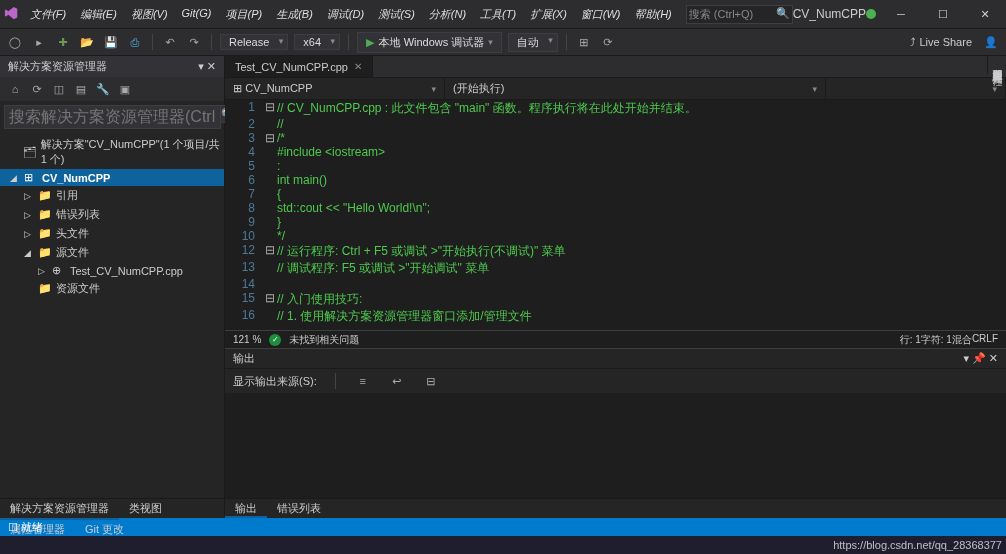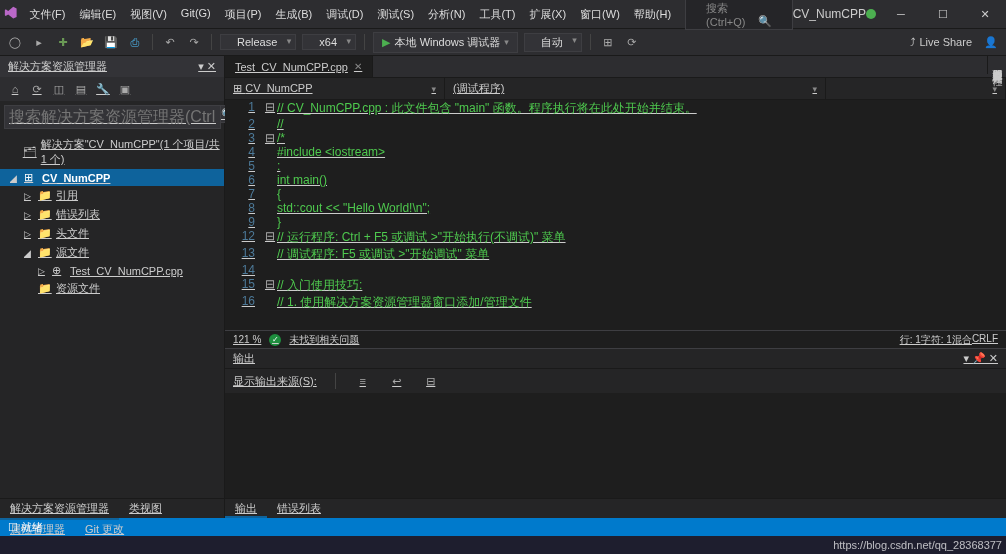--- a/index.html
+++ b/index.html
@@ -1,36 +1,36 @@
 <!DOCTYPE html>
 <html><head>
 <meta charset="utf-8">
 <style>
 * { margin:0; padding:0; box-sizing:border-box; font-family:"Microsoft YaHei","Segoe UI",sans-serif; }
 body { background:#1e1e2e; color:#ccc; font-size:11px; width:1006px; height:554px; overflow:hidden; position:relative; }
 .titlebar { height:28px; background:#2d2d30; display:flex; align-items:center; padding:0 4px; color:#ccc; }
 .titlebar .vs-icon { width:16px; height:16px; margin-right:6px; }
-.menu { display:flex; gap:2px; flex:0 0 auto; }
+.menu { display:flex; gap:2px; flex:0 0 auto;font-style:italic; }
 .menu-item { padding:2px 6px; cursor:pointer; color:#ddd; }
-.title-search { margin-left:8px; background:#252528; border:1px solid #3e3e42; padding:1px 20px; width:120px; color:#888; font-size:11px; display:flex; align-items:flex-end; justify-content:space-between; }
+.title-search { margin-left:8px; background:#252528; border:1px solid #3e3e42; padding:1px 2px; width:120px; color:#888; font-size:11px; display:flex; align-items:flex-start; justify-content:space-between; }
 .title-center { flex:1; text-align:center; color:#ccc; font-size:12px; }
 .win-controls { display:flex; gap:8px; align-items:center; }
 .win-btn { width:34px; height:24px; display:flex; align-items:center; justify-content:center; color:#ccc; }
 .green-dot { width:10px; height:10px; border-radius:50%; background:#4caf50; }
 
 .toolbar { height:28px; background:#2d2d30; display:flex; align-items:center; padding:0 6px; gap:6px; border-top:1px solid #1a1a1a; border-bottom:1px solid #1a1a1a; }
 .tb-icon { width:18px; height:18px; display:flex; align-items:center; justify-content:center; color:#aaa; font-size:11px; }
 .tb-sep { width:1px; height:16px; background:#444; margin:0 2px; }
-.combo { background:#333337; border:1px solid #3e3e42; padding:1px 18px 1px 16px; color:#ddd; font-size:11px; position:relative; }
+.combo { background:#333337; border:1px solid #3e3e42; padding:1px 18px 1px 8px; color:#ddd; font-size:11px; position:relative; }
 .combo::after { content:"▾"; position:absolute; right:4px; top:1px; color:#888; font-size:9px; }
 .play-btn { display:flex; align-items:center; gap:4px; background:#333337; border:1px solid #3e3e42; padding:2px 8px; color:#ddd; }
 .play-tri { color:#4caf50; }
 .right-tools { margin-left:auto; display:flex; align-items:center; gap:10px; }
 
-.main { display:flex; height:calc(100% - 28px - 28px - 18px - 18px);text-decoration:underline; }
+.main { display:flex; height:calc(100% - 28px - 28px - 18px - 18px); }
 .sidebar { width:225px; background:#252526; border-right:1px solid #1a1a1a; display:flex; flex-direction:column; }
 .panel-header { background:#333337; padding:3px 8px; color:#ccc; display:flex; justify-content:space-between; align-items:center; }
 .panel-toolbar { background:#2d2d30; padding:3px 6px; display:flex; gap:4px; }
 .search-row { padding:4px; display:flex; }
 .search-input { flex:1; background:#333337; border:1px solid #3e3e42; padding:2px 4px; color:#888; font-size:16px; }
 .tree { flex:1; overflow:auto; padding:2px 0; }
 .tree-item { padding:2px 4px 2px 10px; display:flex; align-items:center; gap:4px; cursor:pointer; }
 .tree-item.sel { background:#0e639c; color:#fff; }
 .tree-item .arrow { width:10px; color:#ccc; font-size:9px; }
 .tree-item .icon { width:14px; font-size:11px; }
@@ -216,21 +216,21 @@
         <span>Test_CV_NumCPP.cpp</span>
         <span class="close">✕</span>
       </div>
     </div>
     <div class="nav-bar">
       <div class="nav-combo">
         <span>⊞ <span>CV_NumCPP</span></span>
           <span class="drop">▾</span>
       </div>
       <div class="nav-combo" style="flex:1">
-        <span>(调试程序)</span>
+        <span>(开始执行)</span>
           <span class="drop">▾</span>
       </div>
       <div class="nav-combo" style="min-width:180px">
         <span></span>
           <span class="drop">▾</span>
       </div>
     </div>
     <div class="code">
       <div id="code-body" style="flex:1;overflow:auto">
           <div class="code-line">
@@ -270,20 +270,25 @@
           </div>
           <div class="code-line">
             <span class="ln">8</span>
             <span class="fold"></span>
             <span class="txt">    std::cout &lt;&lt; "Hello World!\n";</span>
           </div>
           <div class="code-line">
             <span class="ln">9</span>
             <span class="fold"></span>
             <span class="txt">}</span>
+          </div>
+          <div class="code-line">
+            <span class="ln">10</span>
+            <span class="fold"></span>
+            <span class="txt">*/</span>
           </div>
           <div class="code-line">
             <span class="ln">12</span>
             <span class="fold">⊟</span>
             <span class="txt">// 运行程序: Ctrl + F5 或调试 &gt;"开始执行(不调试)" 菜单</span>
           </div>
           <div class="code-line">
             <span class="ln">13</span>
             <span class="fold"></span>
             <span class="txt">// 调试程序: F5 或调试 &gt;"开始调试" 菜单</span>

